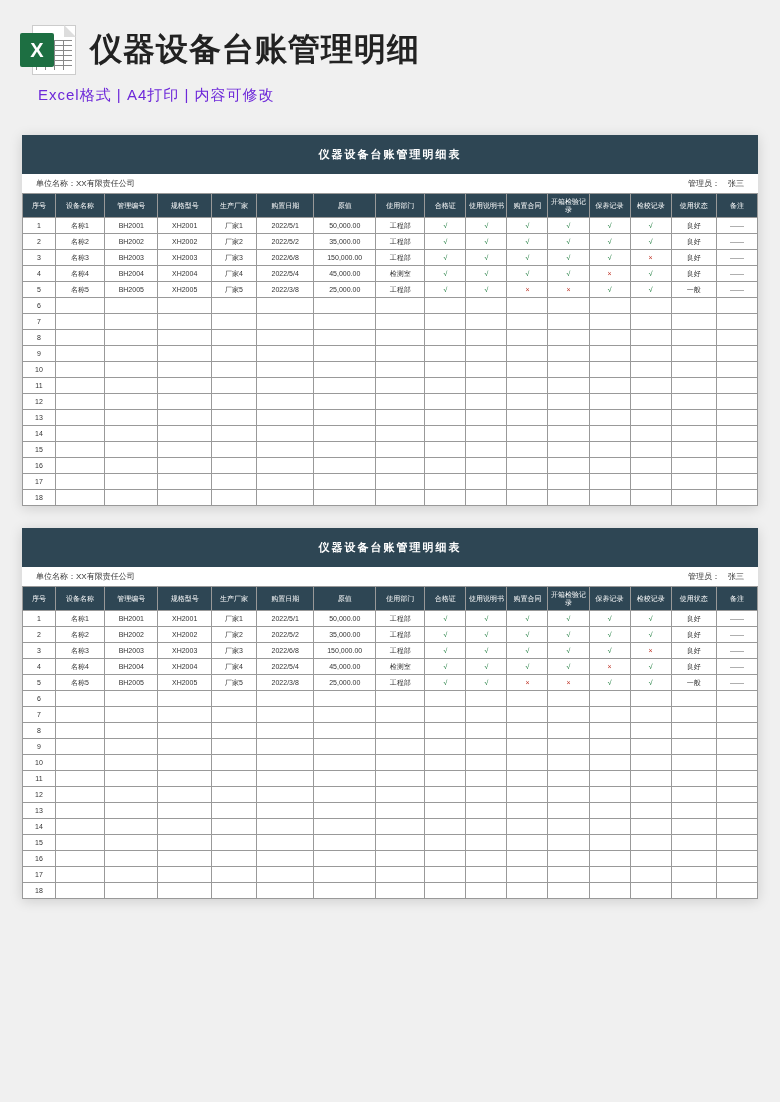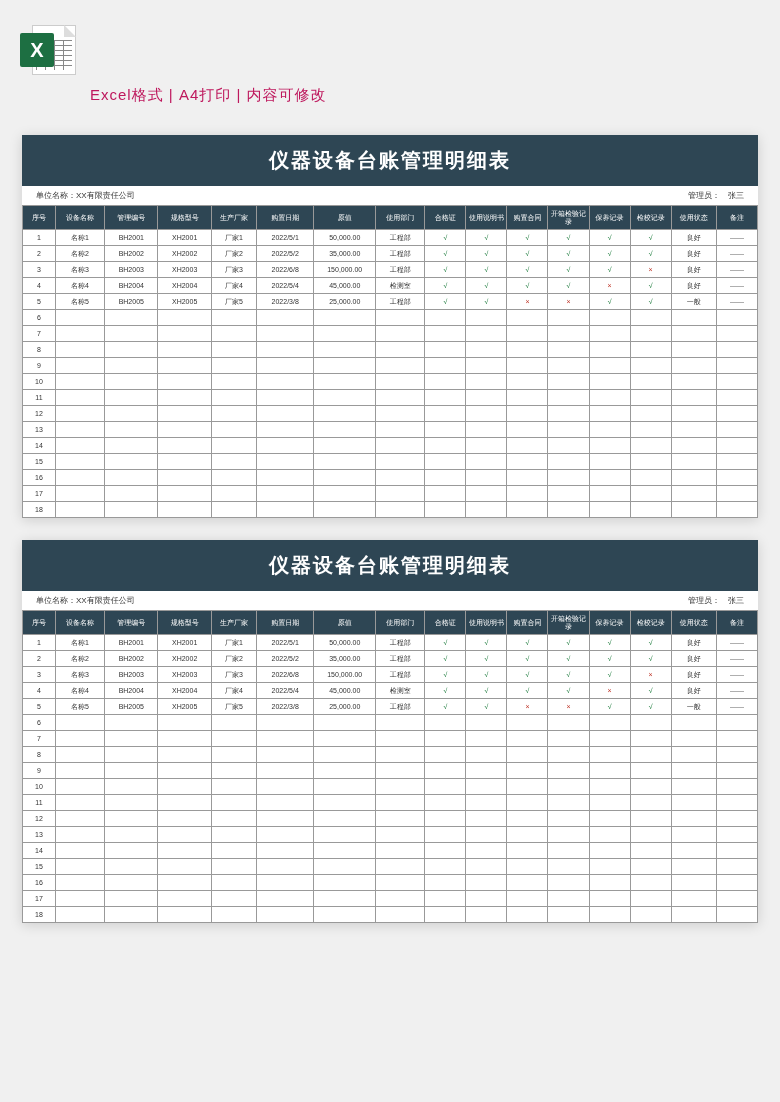--- a/index.html
+++ b/index.html
@@ -4,23 +4,23 @@
 <style>
 *{margin:0;padding:0;box-sizing:border-box}
 body{width:780px;height:1102px;background:#f0f0f0;font-family:"Microsoft YaHei",sans-serif;overflow:hidden;position:relative}
 .header{display:flex;align-items:center;padding:22px 20px 8px 20px;gap:14px}
 .excel-icon{width:56px;height:56px;position:relative;flex-shrink:0}
 .excel-back{position:absolute;width:44px;height:50px;background:#fff;border:1px solid #ccc;right:0;top:3px}
 .excel-fold{position:absolute;width:12px;height:12px;background:#ddd;right:0;top:3px;clip-path:polygon(0 0,100% 100%,0 100%)}
 .excel-grid{position:absolute;right:4px;top:18px;width:36px;height:30px;background:repeating-linear-gradient(to bottom,#888 0 1px,transparent 1px 5px),repeating-linear-gradient(to right,#888 0 1px,transparent 1px 9px)}
 .excel-front{position:absolute;width:34px;height:34px;background:#1d6f42;left:0;top:11px;color:#fff;font-size:20px;font-weight:bold;display:flex;align-items:center;justify-content:center;border-radius:2px}
 .title-text{font-size:32px;font-weight:bold;color:#222;letter-spacing:1px}
-.subtitle{padding:0 20px 12px 90px;font-size:15px;color:#be185d;letter-spacing:1px}
+.subtitle{padding:0 20px 12px 38px;font-size:15px;color:#6d28d9;letter-spacing:1px}
 .sheet-area{background:#fff;margin:18px 22px 0 22px;box-shadow:0 2px 12px rgba(0,0,0,0.15);padding:0}
-.sheet-title-bar{background:#2e4654;color:#fff;text-align:center;padding:12px 0;font-size:20px;font-weight:bold;letter-spacing:2px}
+.sheet-title-bar{background:#2e4654;color:#fff;text-align:center;padding:12px 0;font-size:11px;font-weight:bold;letter-spacing:2px}
 .meta-row{display:flex;justify-content:space-between;font-size:8px;padding:4px 14px;color:#333}
 .tbl{width:100%;border-collapse:collapse;table-layout:fixed}
 .tbl th,.tbl td{border:1px solid #999;font-size:7px;text-align:center;padding:3px 1px;line-height:1.1;overflow:hidden}
 .tbl th{background:#2e4654;color:#fff;font-weight:normal;height:24px}
 .tbl td{height:16px;color:#333}
 .tbl .ck{color:#1a7a3a}
 .tbl .cx{color:#c0392b}
 .tbl .dash{color:#666}
 .col-seq{width:4%}
 .col-name{width:6%}
@@ -43,20 +43,21 @@
 </head>
 <body>
 
 <div class="header">
   <div class="excel-icon">
     <div class="excel-back"></div>
     <div class="excel-fold"></div>
     <div class="excel-grid"></div>
     <div class="excel-front">X</div>
   </div>
+  <div class="title-text">仪器设备台账管理明细</div>
 </div>
 <div class="subtitle">Excel格式 | A4打印 | 内容可修改</div>
 
 <div id="sheets-container">
     <div class="sheet-area">
       <div class="sheet-title-bar">仪器设备台账管理明细表</div>
       <div class="meta-row">
         <span>单位名称：XX有限责任公司</span>
         <span>管理员：　张三</span>
       </div>

